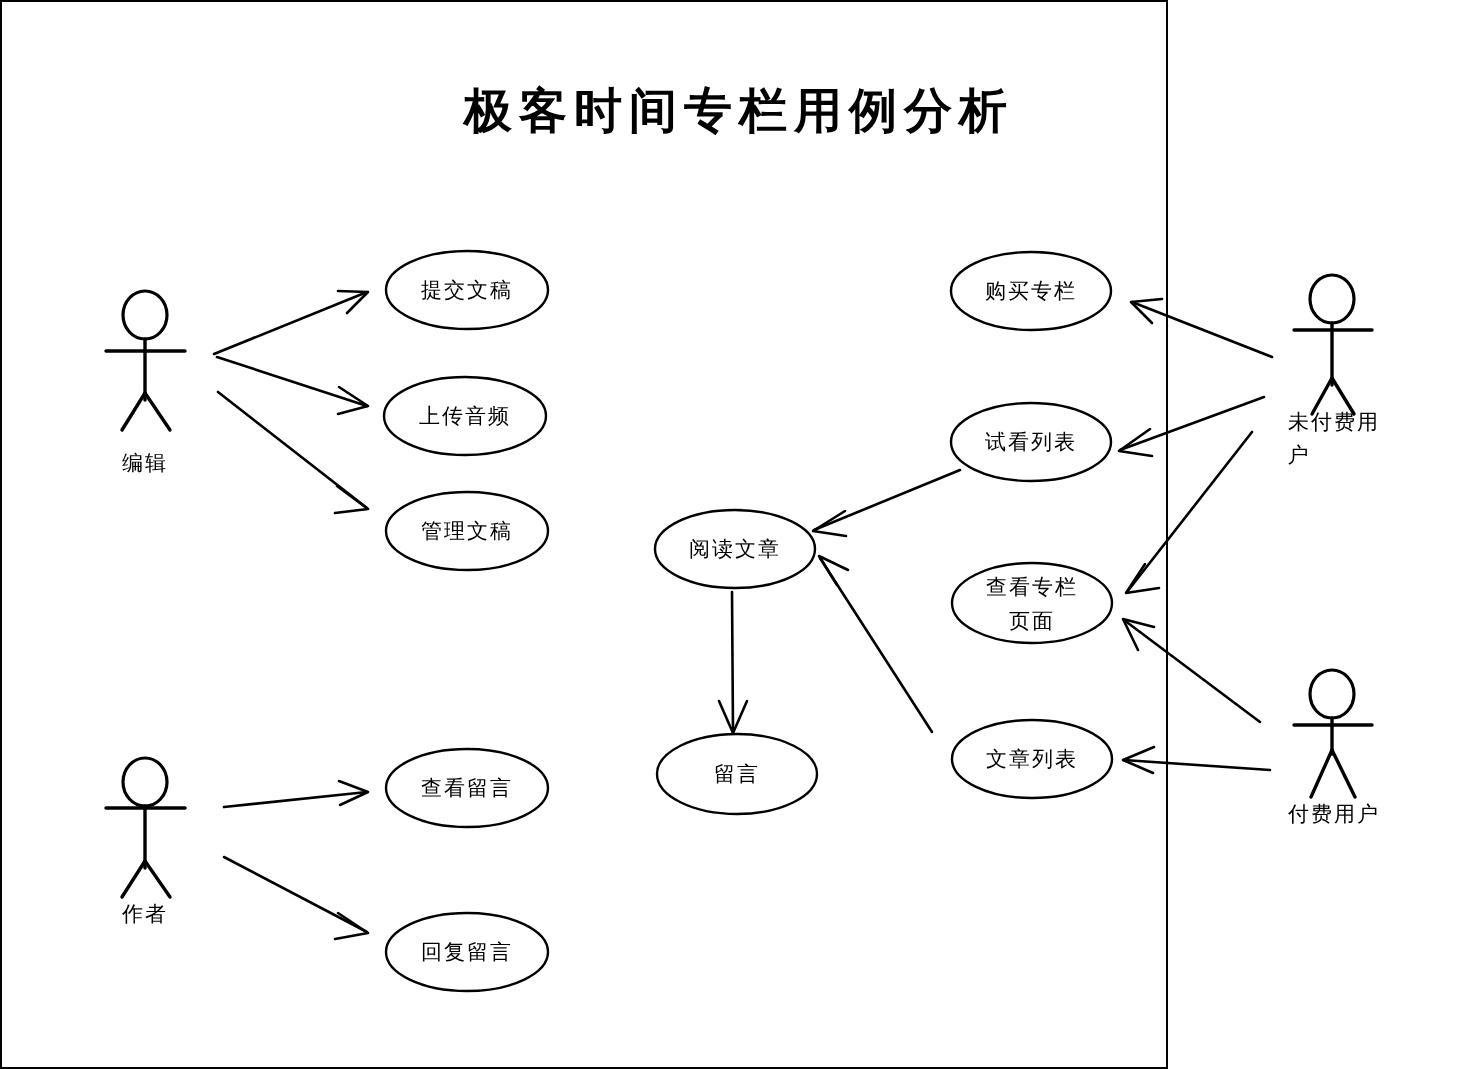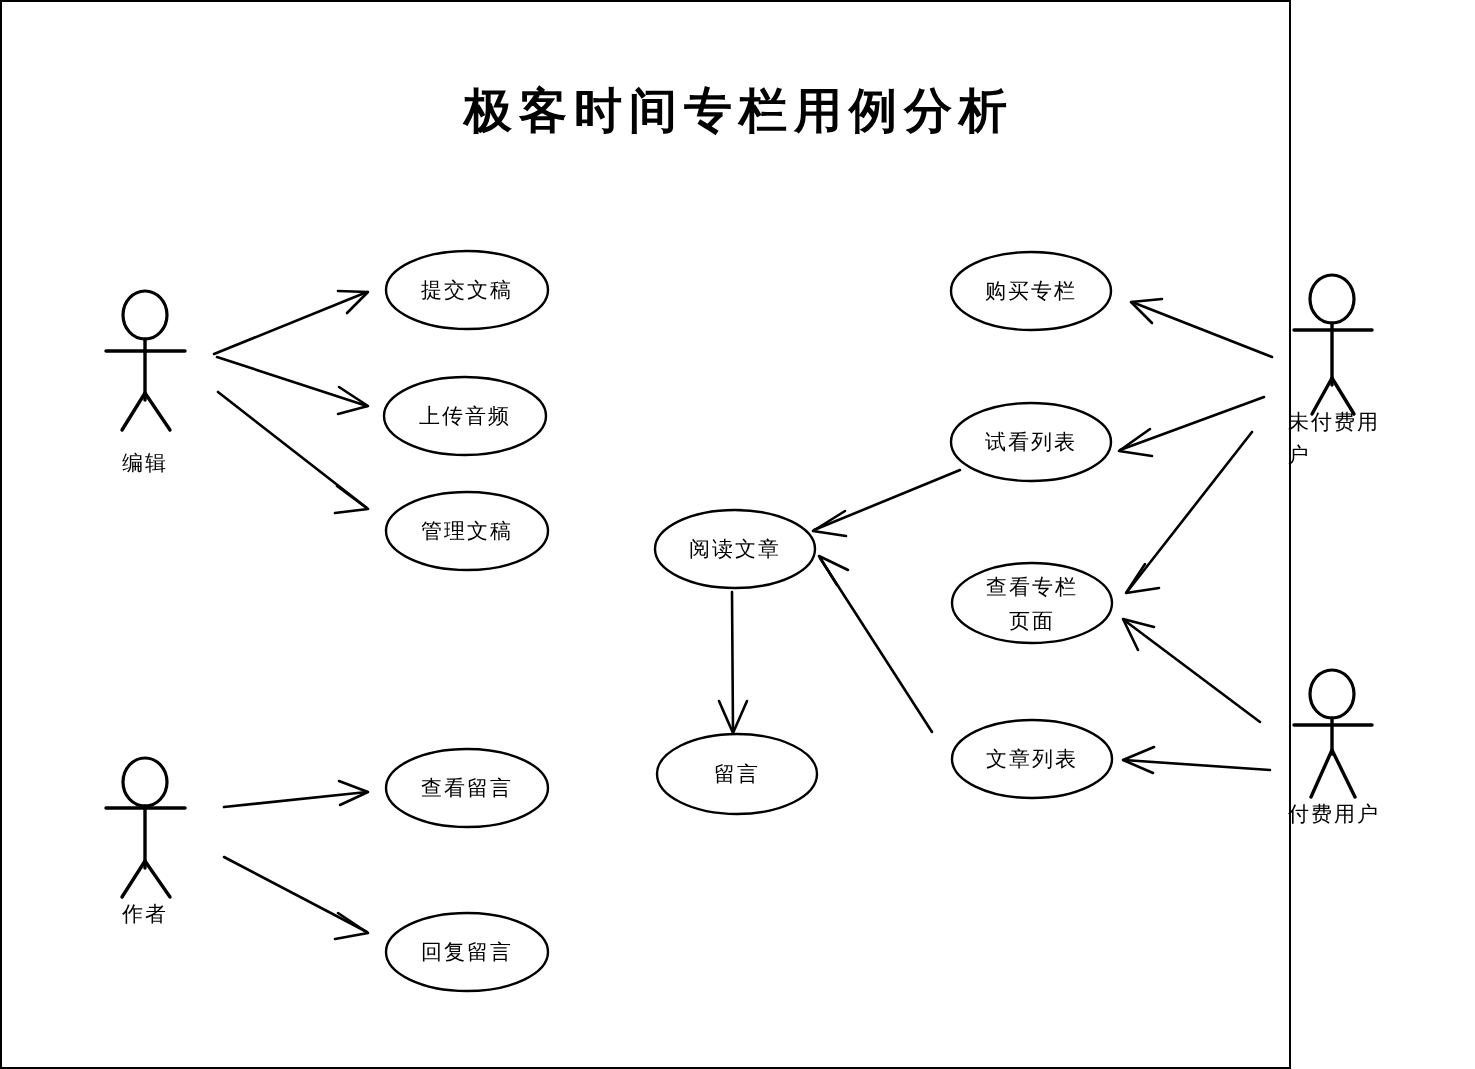--- a/index.html
+++ b/index.html
@@ -8,21 +8,21 @@
     background: #ffffff;
   }
   body {
     width: 1475px;
     height: 1069px;
     overflow: hidden;
     font-family: "Liberation Sans", sans-serif;
   }
   #diagram-canvas {
     position: relative;
-    width: 1291px;
+    width: 1168px;
     height: 1069px;
     background: #ffffff;
     box-sizing: border-box;
     border: 2px solid #000000;
   }
   svg.diagram-svg {
     position: absolute;
     top: 0;
     left: 0;
     width: 1475px;

